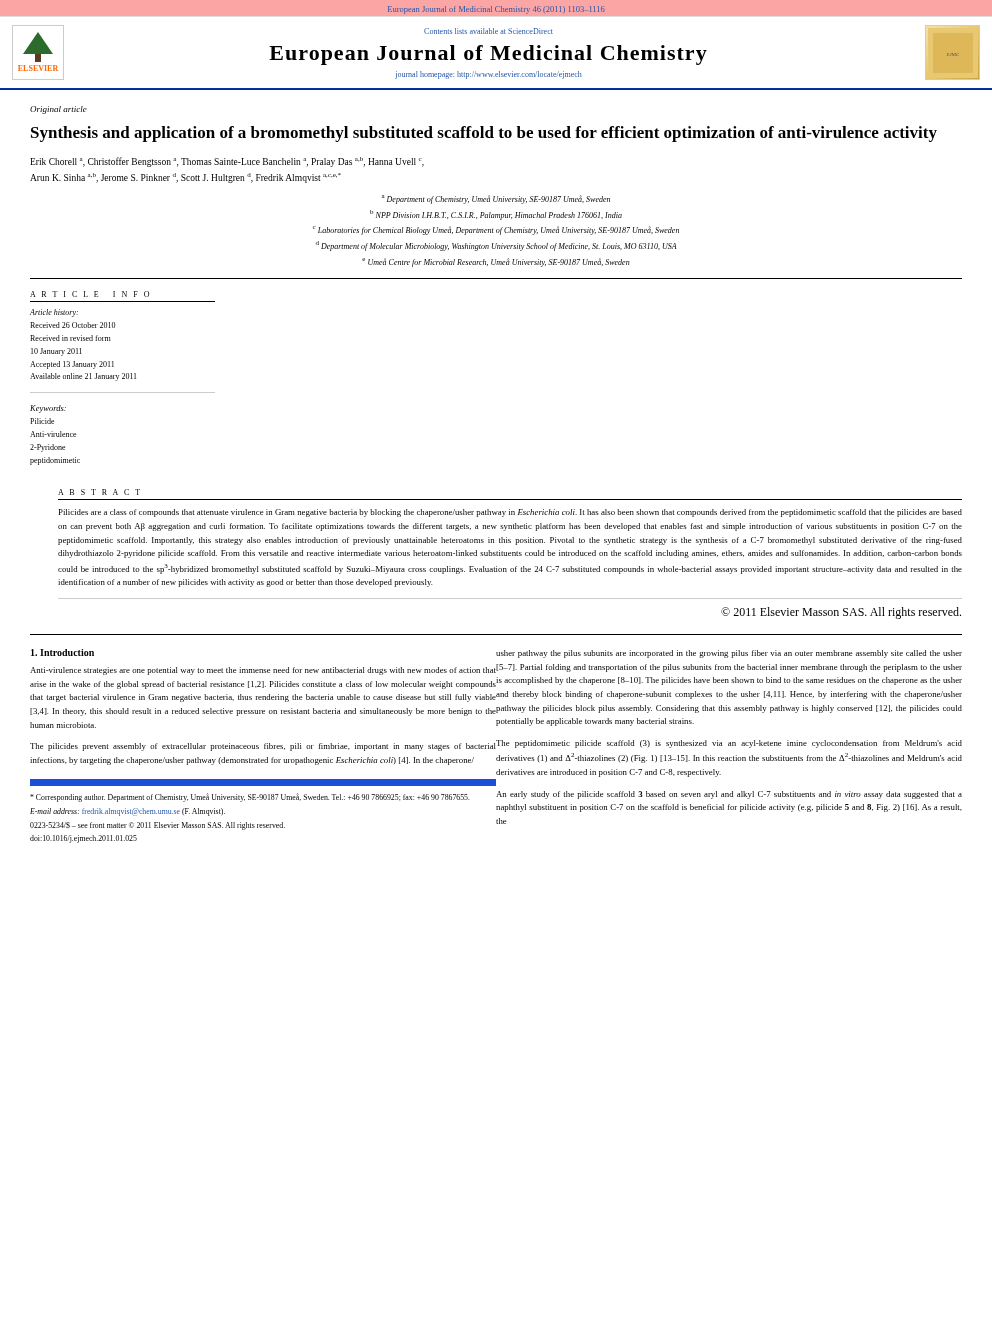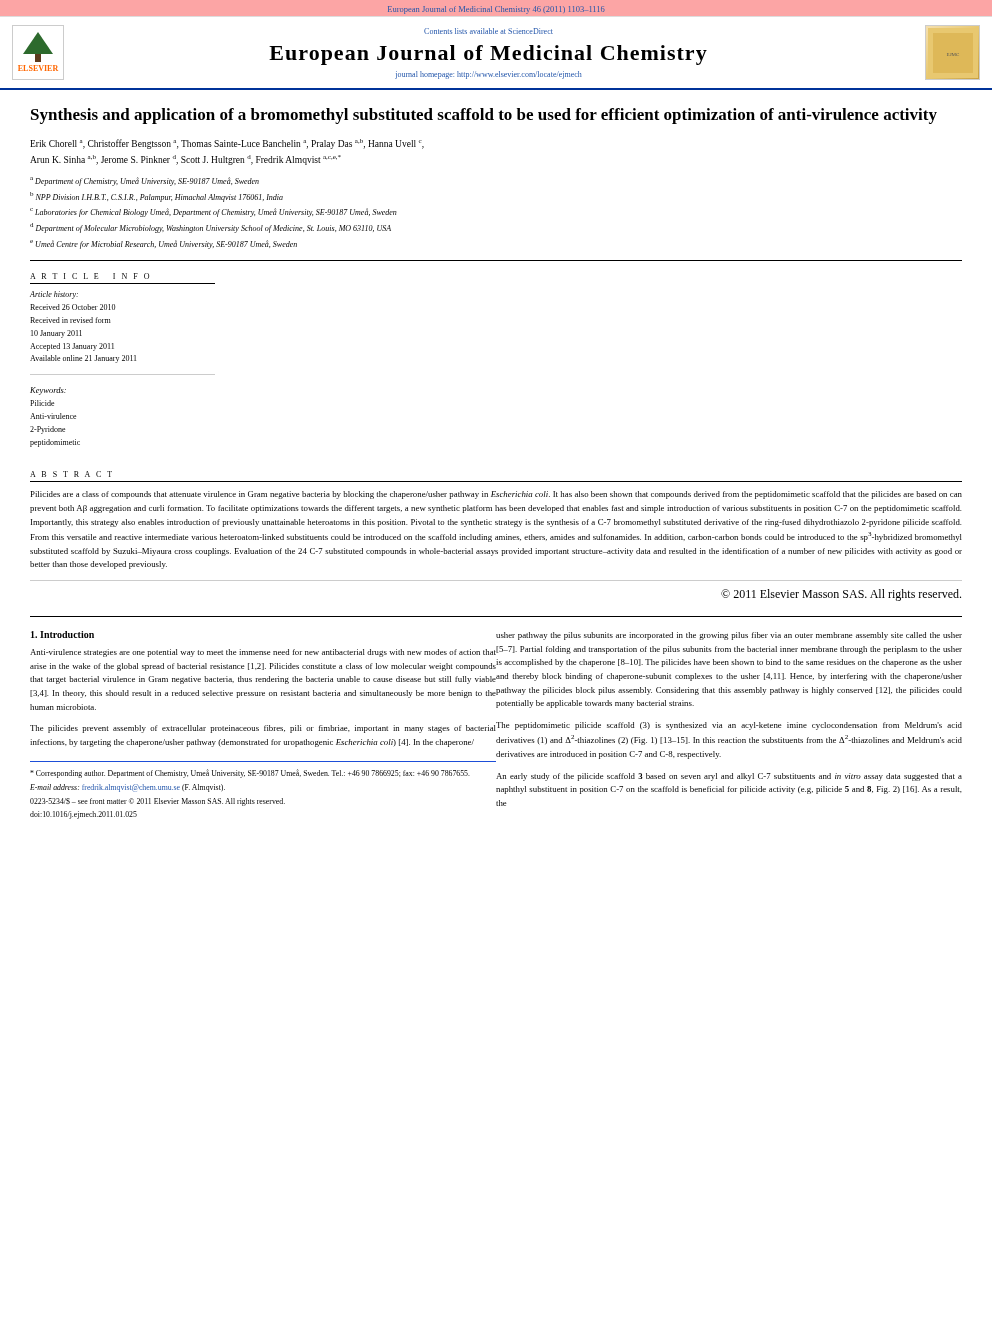--- a/index.html
+++ b/index.html
@@ -106,20 +106,21 @@
 
     sup {
       font-size: 7px;
     }
 
     .affiliations {
       font-size: 8px;
       color: #000;
       margin-bottom: 10px;
       line-height: 1.5;
+      text-align: center;
     }
 
     .aff-line {
       margin-bottom: 1px;
     }
 
     
     .two-col {
       display: flex;
       gap: 20px;
@@ -129,20 +130,21 @@
       flex-direction: column;
     }
 
     .left-col {
       width: 185px;
       flex-shrink: 0;
     }
 
     .right-col {
       flex: 1;
+      margin-left: 28px;
     }
 
     .section-heading {
       font-size: 9px;
       letter-spacing: 2px;
       font-variant: small-caps;
       color: #000;
       margin-bottom: 6px;
       border-bottom: 1px solid #000;
       padding-bottom: 2px;
@@ -218,21 +220,21 @@
       font-size: 8.8px;
       color: #000;
       line-height: 1.55;
       text-align: justify;
       margin-bottom: 8px;
     }
 
     .body-text em, .italic { font-style: italic; }
 
     .footnote-section {
-      border-top: 1px solid #1d4ed8;
+      border-top: 7px solid #1d4ed8;
       margin-top: 12px;
       padding-top: 6px;
       font-size: 7.8px;
       color: #000;
       line-height: 1.5;
     }
 
     .footnote-line {
       margin-bottom: 2px;
     }
@@ -293,31 +295,32 @@
     <svg width="50" height="50" viewBox="0 0 50 50">
       <rect width="50" height="50" fill="#e8c870"></rect>
       <rect x="5" y="5" width="40" height="40" fill="#d4a840" opacity="0.5"></rect>
       <text x="25" y="28" text-anchor="middle" font-size="5" fill="#555">EJMC</text>
     </svg>
   </div>
 </div>
 
 <div class="main-content">
 
+  <div class="article-type">Original article</div>
 
   <div class="article-title">Synthesis and application of a bromomethyl substituted scaffold to be used for efficient optimization of anti-virulence activity</div>
 
   <div class="authors">
     <span>Erik Chorell <sup>a</sup>, Christoffer Bengtsson <sup>a</sup>, Thomas Sainte-Luce Banchelin <sup>a</sup>, Pralay Das <sup>a,b</sup>, Hanna Uvell <sup>c</sup>,</span><br>
     <span>Arun K. Sinha <sup>a,b</sup>, Jerome S. Pinkner <sup>d</sup>, Scott J. Hultgren <sup>d</sup>, Fredrik Almqvist <sup>a,c,e,*</sup></span>
   </div>
 
   <div class="affiliations">
     <div class="aff-line"><sup>a</sup> <em>Department of Chemistry, Umeå University, SE-90187 Umeå, Sweden</em></div>
-    <div class="aff-line"><sup>b</sup> <em>NPP Division I.H.B.T., C.S.I.R., Palampur, Himachal Almqvist 176061, India</em></div>
+    <div class="aff-line"><sup>b</sup> <em>NPP Division I.H.B.T., C.S.I.R., Palampur, Himachal Pradesh 176061, India</em></div>
     <div class="aff-line"><sup>c</sup> <em>Laboratories for Chemical Biology Umeå, Department of Chemistry, Umeå University, SE-90187 Umeå, Sweden</em></div>
     <div class="aff-line"><sup>d</sup> <em>Department of Molecular Microbiology, Washington University School of Medicine, St. Louis, MO 63110, USA</em></div>
     <div class="aff-line"><sup>e</sup> <em>Umeå Centre for Microbial Research, Umeå University, SE-90187 Umeå, Sweden</em></div>
   </div>
 
   <div class="two-col">
 
     <div class="left-col">
       <div class="section-heading">
         <span style="font-size:8px;letter-spacing:2px;font-variant:small-caps;">A R T I C L E &nbsp; I N F O</span>

